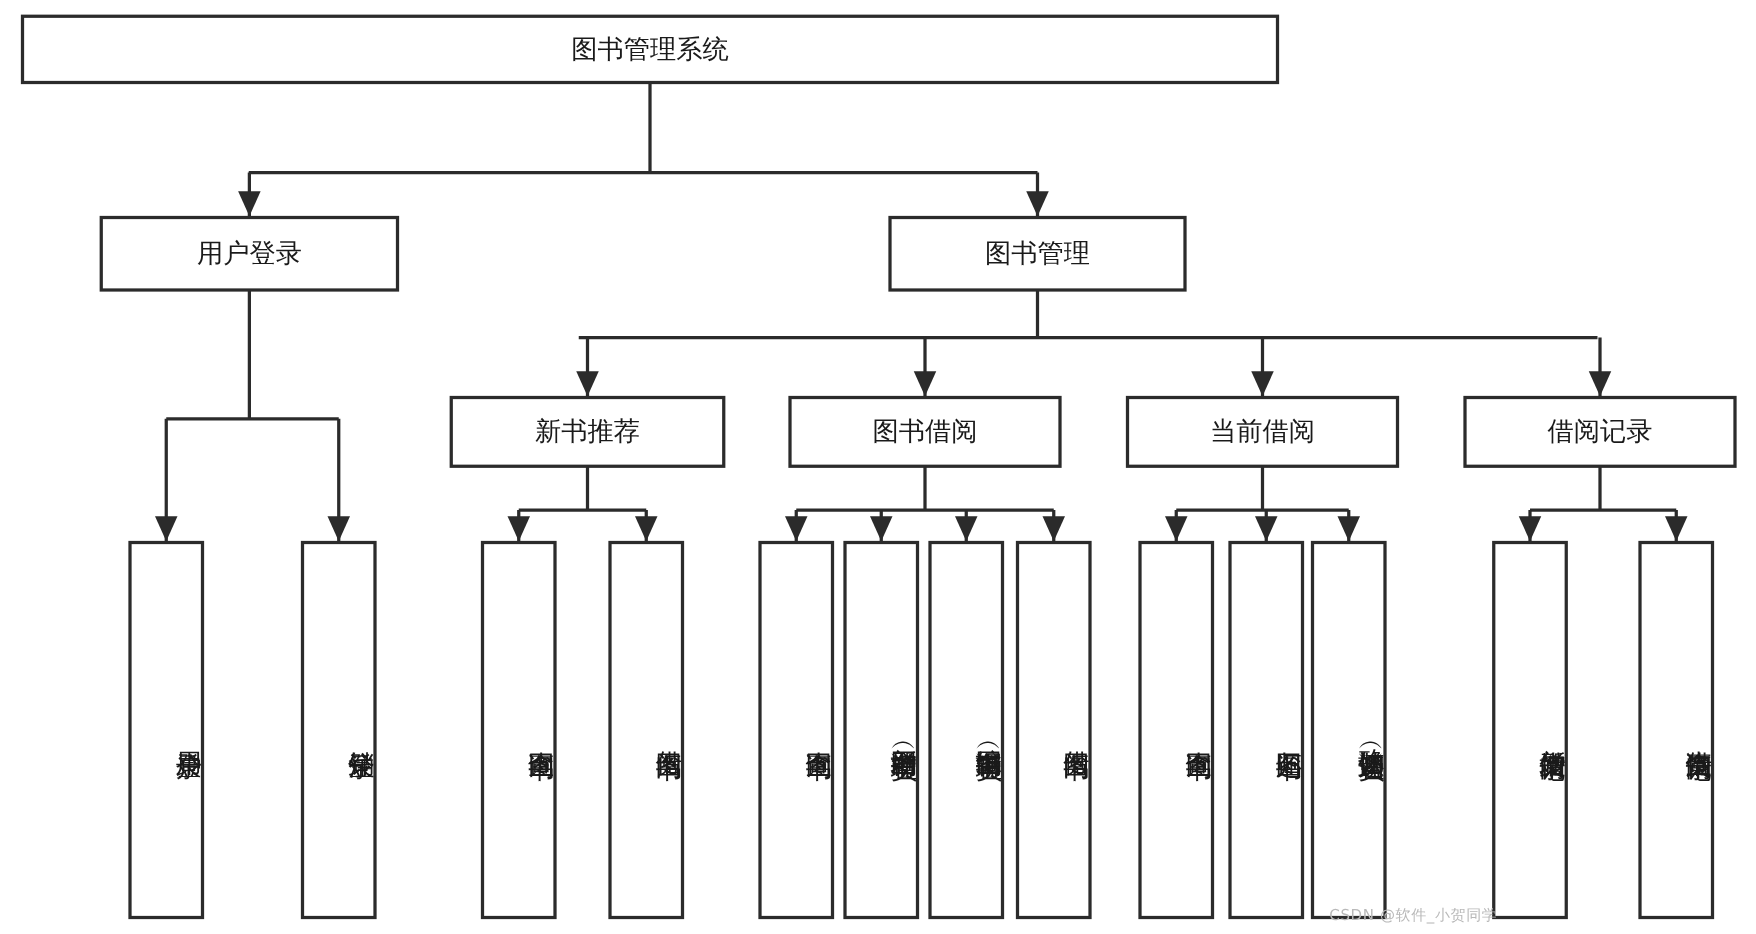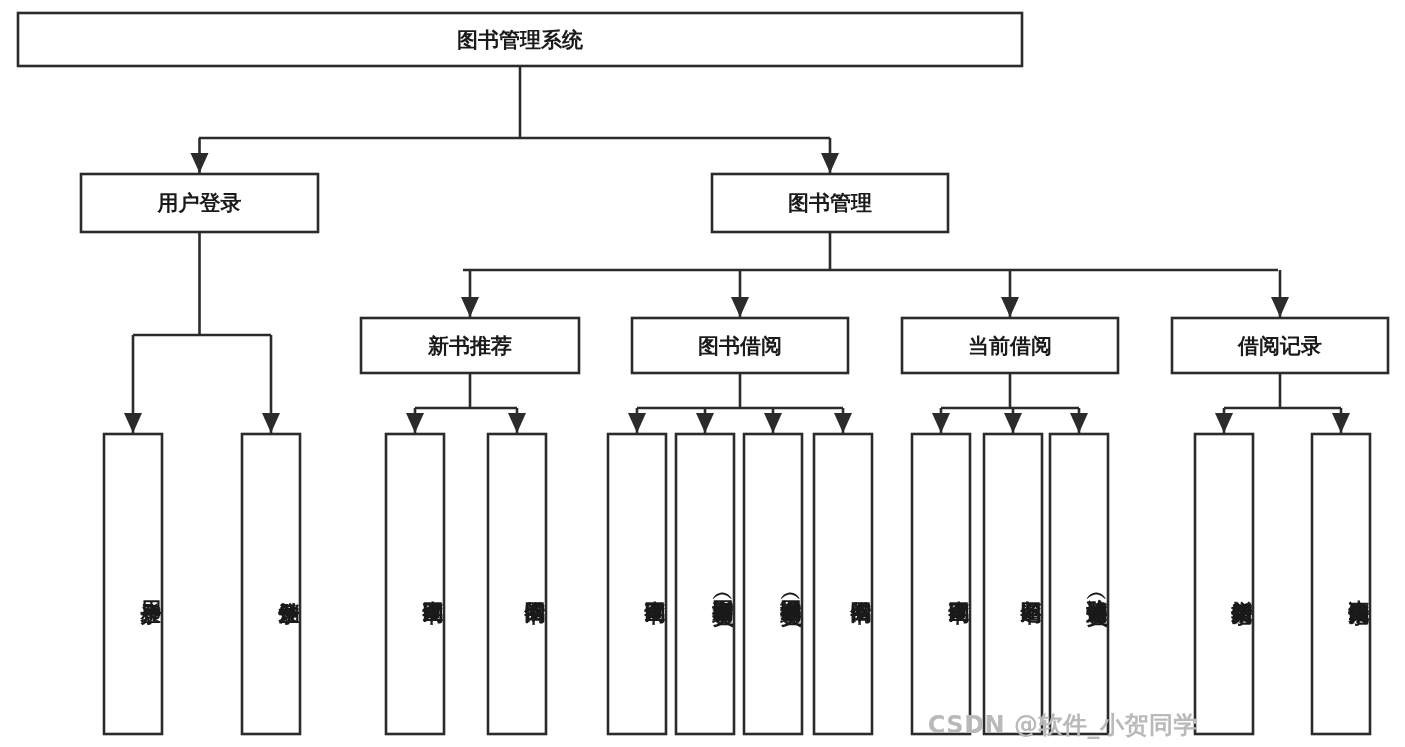--- a/index.html
+++ b/index.html
@@ -12,21 +12,20 @@
     width: 1405px;
     height: 747px;
     overflow: hidden;
     font-family: "DejaVu Sans", "Liberation Sans", sans-serif;
   }
   #diagram-root {
     position: relative;
     width: 1206px;
     height: 747px;
     background: #ffffff;
-    font-weight: bold;
   }
   svg#chart-svg {
     position: absolute;
     left: 0;
     top: 0;
     width: 1405px;
     height: 747px;
     display: block;
   }
   .node-box {
@@ -64,21 +63,21 @@
     display: flex;
     align-items: flex-start;
     justify-content: center;
     pointer-events: none;
   }
   .watermark {
     position: absolute;
     right: 8px;
     bottom: 6px;
     color: #b9b9b9;
-    font-size: 24px;
+    font-size: 12px;
     font-family: "DejaVu Sans", "Liberation Sans", sans-serif;
     letter-spacing: 0.5px;
     white-space: nowrap;
   }
 </style>
 </head>
 <body>
 
 <div id="diagram-root">
 

